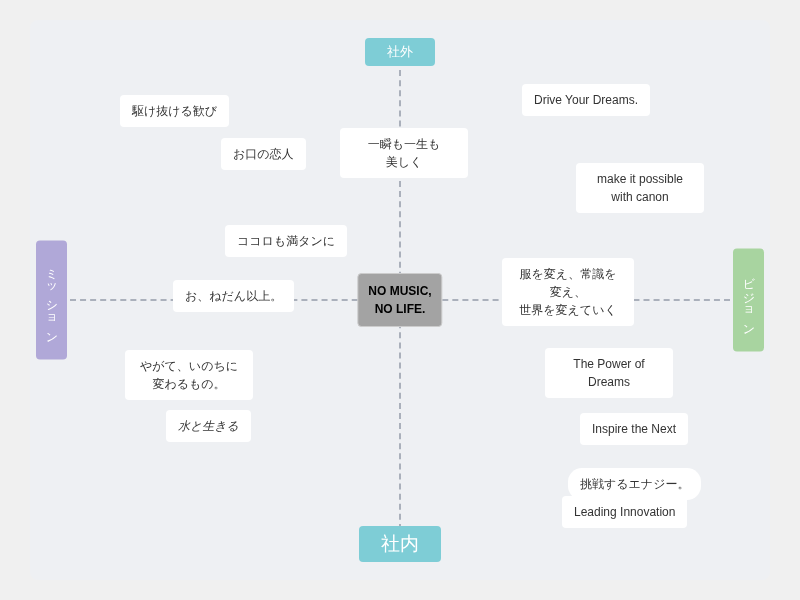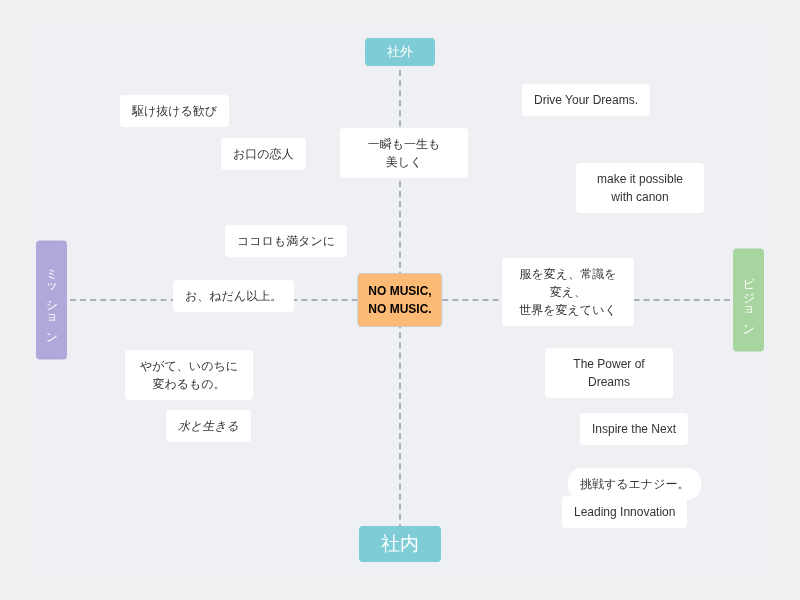--- a/index.html
+++ b/index.html
@@ -99,21 +99,21 @@
       text-orientation: upright;
       letter-spacing: 2px;
       z-index: 10;
     }
     
     .label-center {
       position: absolute;
       left: 50%;
       top: 50%;
       transform: translate(-50%, -50%);
-      background: #fdba74;
+      background: #a3a3a3;
       border: 1px solid #ccc;
       border-radius: 4px;
       font-size: 12px;
       font-weight: bold;
       text-align: center;
       padding: 8px 10px;
       z-index: 10;
       white-space: nowrap;
       line-height: 1.5;
     }
@@ -142,21 +142,21 @@
   <div class="line-vertical"></div>
   <div class="line-horizontal"></div>
 
   <div class="label-top">社外</div>
   <div class="label-bottom">社内</div>
   <div class="label-left">ミッション</div>
   <div class="label-right">ビジョン</div>
 
   <div class="label-center">
     <span>NO MUSIC,</span><br>
-    <span>NO MUSIC.</span>
+    <span>NO LIFE.</span>
   </div>
 
 <div class="card" style="top: 75px; left: 90px;">駆け抜ける歓び</div>
     <div class="card" style="top: 118px; left: 185px; margin-left: 6px;">お口の恋人</div>
     <div class="card multiline" style="top: 108px; left: 310px;">一瞬も一生も<br>美しく</div>
     <div class="card" style="top: 64px; left: 492px;">Drive Your Dreams.</div>
     <div class="card multiline" style="top: 143px; left: 546px;">make it possible<br>with canon</div>
     <div class="card" style="top: 205px; left: 165px; margin-left: 30px;">ココロも満タンに</div>
     <div class="card multiline" style="top: 238px; left: 472px; width: 132px;">服を変え、常識を変え、<br>世界を変えていく</div>
     <div class="card" style="top: 260px; left: 115px; margin-left: 28px;">お、ねだん以上。</div>

